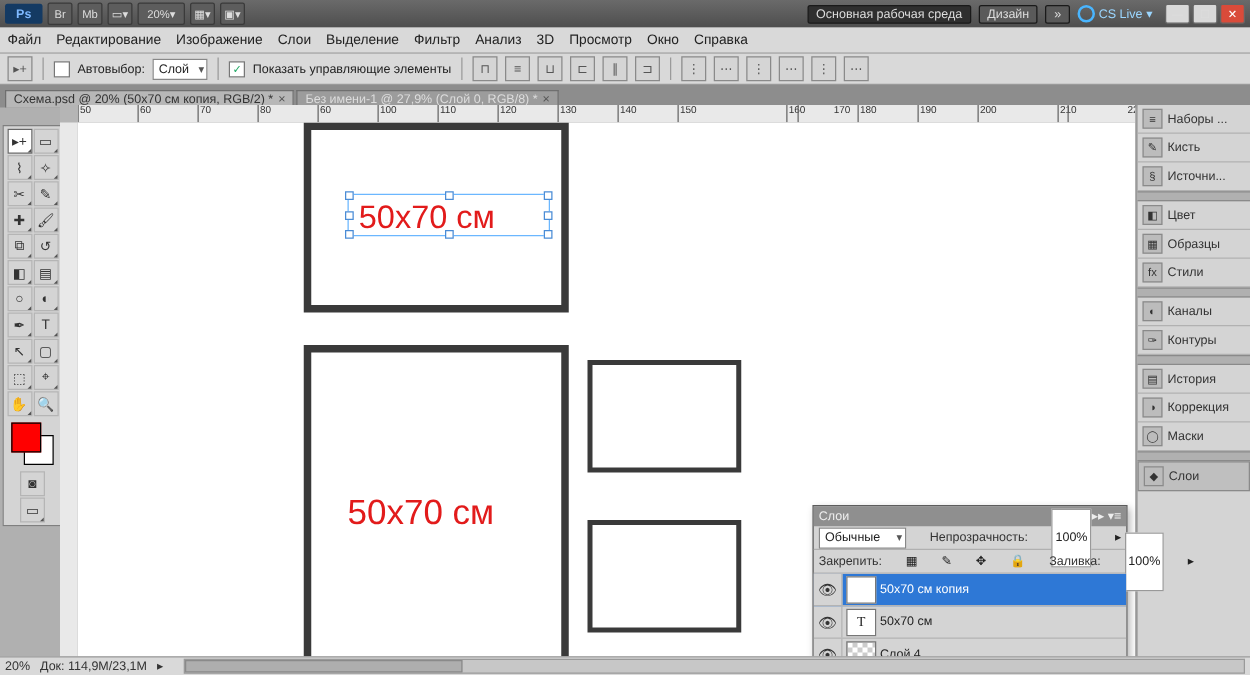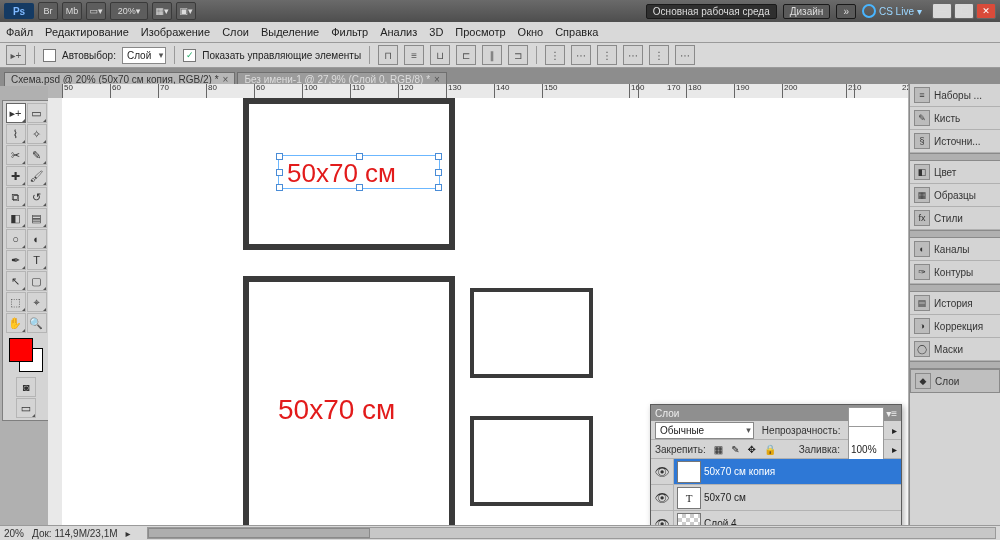--- a/index.html
+++ b/index.html
@@ -46,21 +46,21 @@
 .txt{position:absolute;color:#e21b1b;font-family:Arial;white-space:nowrap}
 .bbox{position:absolute;border:1px solid #6bb7ff;pointer-events:none}
 .handle{position:absolute;width:5px;height:5px;background:#fff;border:1px solid #4a8cd6}
 .rpanel{position:absolute;right:0;top:0;width:90px;bottom:0;background:#d4d4d4;border-left:1px solid #8a8a8a;display:flex;flex-direction:column}
 .rItem{height:22px;border-bottom:1px solid #b1b1b1;display:flex;align-items:center;gap:4px;padding:0 4px;font-size:10px;color:#333}
 .rItem.sel{background:#bfbfbf;border:1px solid #8a8a8a}
 .rItem .ic{width:14px;height:14px;background:#bcbcbc;border:1px solid #8a8a8a;font-size:9px;display:flex;align-items:center;justify-content:center}
 .rpanel .gap{height:6px;background:#b0b0b0;border-top:1px solid #8a8a8a;border-bottom:1px solid #8a8a8a}
 .layers{position:absolute;left:650px;top:320px;width:250px;height:200px;background:#d4d4d4;border:1px solid #5c5c5c;box-shadow:2px 2px 6px rgba(0,0,0,.3);font-size:10px;display:flex;flex-direction:column}
 .layers .hdr{height:16px;background:#8f8f8f;color:#eee;display:flex;align-items:center;padding:0 4px;justify-content:space-between;font-size:10px}
-.layers .row1{height:18px;display:flex;align-items:center;padding:0 4px;gap:8px;border-bottom:1px solid #b0b0b0}
+.layers .row1{height:18px;display:flex;align-items:center;padding:0 4px;gap:19px;border-bottom:1px solid #b0b0b0}
 .layers .row1 .lab{color:#333}
 .layers .row1 .val{background:#fff;border:1px solid #999;padding:16px 2px;width:30px;height:13px;line-height:13px}
 .lyrs{flex:1;overflow:auto;background:#d4d4d4}
 .lyr{height:25px;border-bottom:1px solid #b3b3b3;display:flex;align-items:center}
 .lyr.sel{background:#2e78d6;color:#fff}
 .eye{width:22px;height:100%;display:flex;align-items:center;justify-content:center;border-right:1px solid #b3b3b3;font-size:12px;color:#333}
 .lyr.sel .eye{color:#333;background:#d4d4d4}
 .thumb{width:22px;height:20px;margin:0 3px;border:1px solid #777;background:#fff;display:flex;align-items:center;justify-content:center;font-size:11px;font-family:serif}
 .thumb.chk{background:repeating-conic-gradient(#ccc 0 25%,#fff 0 50%) 0 0/8px 8px}
 .lname{font-size:10px}

